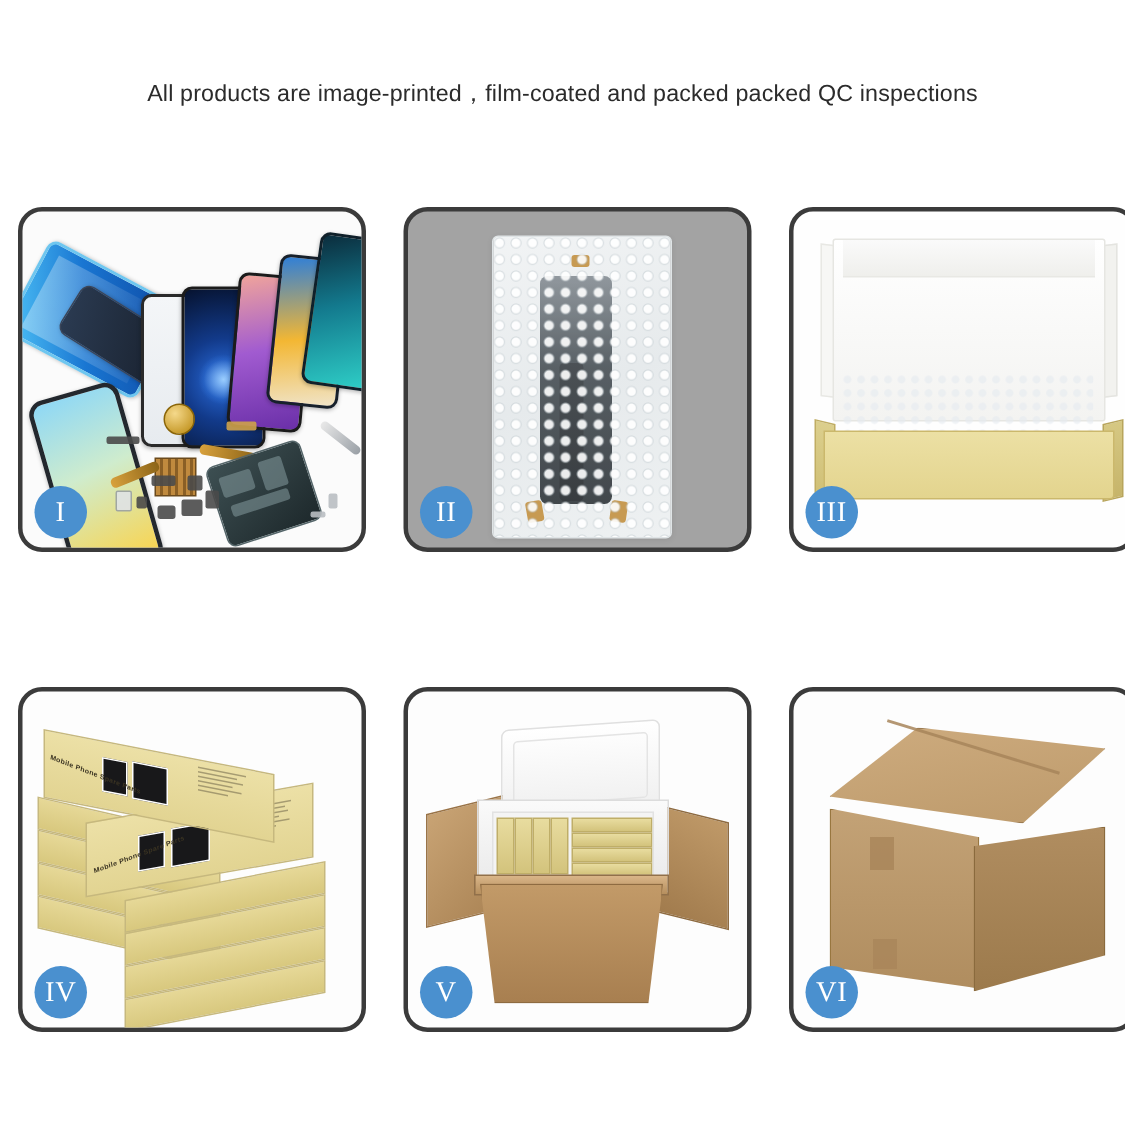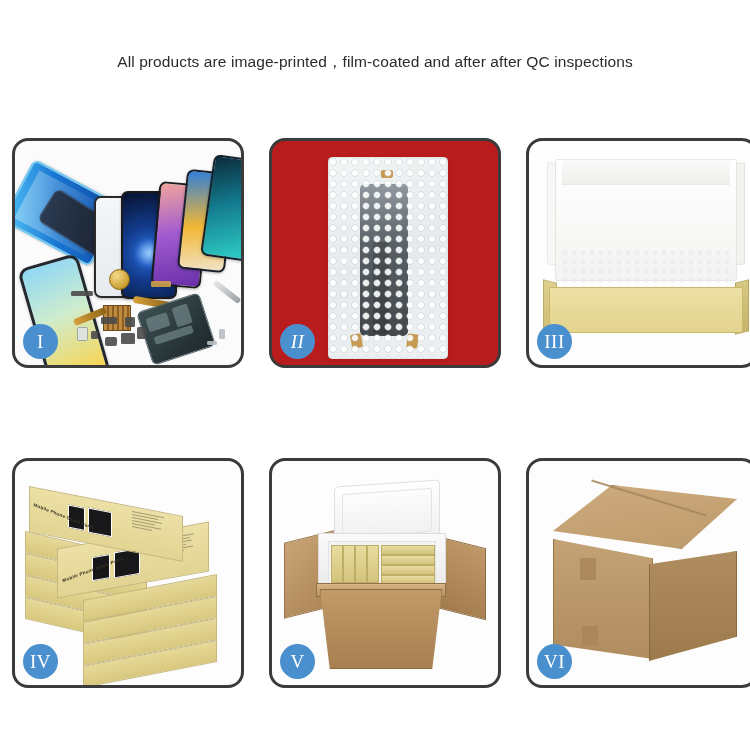--- a/index.html
+++ b/index.html
@@ -83,21 +83,21 @@
   .coin{position:absolute;left:94px;top:128px;width:19px;height:19px;border-radius:50%;
         background:radial-gradient(circle at 35% 30%,#f5d98b,#b8860b);border:1px solid #8a6508;}
   .flex1{position:absolute;left:58px;top:172px;width:34px;height:7px;border-radius:3px;
         background:linear-gradient(90deg,#d8a13c,#8c6418);transform:rotate(-22deg);}
   .flex2{position:absolute;left:118px;top:158px;width:38px;height:7px;border-radius:3px;
         background:linear-gradient(90deg,#d8a13c,#8c6418);transform:rotate(10deg);}
   .tool{position:absolute;left:196px;top:148px;width:32px;height:6px;border-radius:3px;
         background:linear-gradient(90deg,#e8e8e8,#9aa0a6);transform:rotate(38deg);}
 
   
-  .p2{background:#b91c1c;font-style:italic;}
+  .p2{background:#a3a3a3;}
   .bubble-bag{
     position:absolute;left:56px;top:16px;width:118px;height:200px;
     background:linear-gradient(160deg,#f2f4f5 0%,#e6eaec 50%,#eef1f2 100%);
     border:1px solid #dfe4e6;border-radius:4px;
     box-shadow:0 1px 4px rgba(0,0,0,.08);
   }
   .bubbles{position:absolute;inset:0;
     background-image:radial-gradient(circle at 4px 4px, rgba(255,255,255,.95) 2.6px, rgba(190,200,205,.55) 3.4px, transparent 4px);
     background-size:11px 11px;opacity:.95;}
   .inner-part{
@@ -187,21 +187,21 @@
     background:linear-gradient(180deg,#b08d60 0%,#9c7a4c 100%);border:1px solid #8a6a3d;
     clip-path:polygon(0 12%,100% 0,100% 78%,0 100%);}
   .tape{position:absolute;background:#a9865b;opacity:.85;}
 </style>
 </head>
 <body>
 
 <div class="page">
 
   <div class="header">
-    <div class="subtitle">All products are image-printed，film-coated and after after QC inspections</div>
+    <div class="subtitle">All products are image-printed，film-coated and packed packed QC inspections</div>
   </div>
 
   <div class="grid">
 
     <div class="panel p1">
       <div class="stage">
         <div class="ph ph-a"></div>
         <div class="ph ph-b"></div>
         <div class="ph ph-c"></div>
         <div class="ph ph-d"></div>

